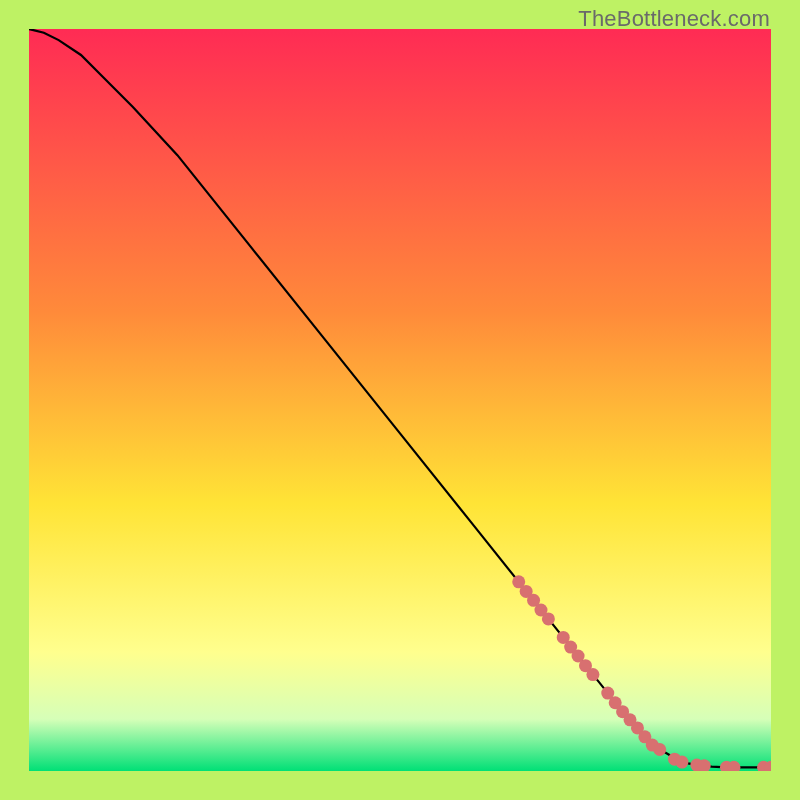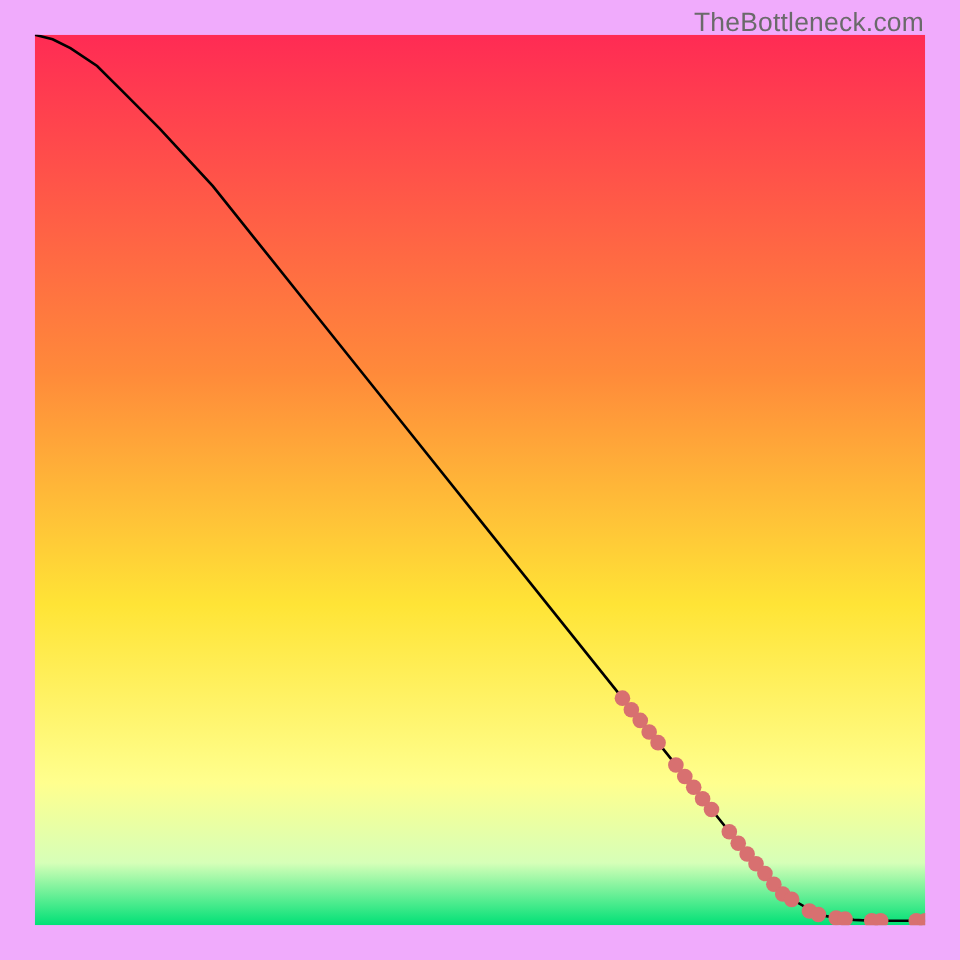--- a/index.html
+++ b/index.html
@@ -8,21 +8,21 @@
     width: 800px;
     height: 800px;
     overflow: hidden;
     background: #000;
     font-family: Arial, Helvetica, sans-serif;
   }
   .frame {
     position: relative;
     width: 800px;
     height: 800px;
-    background: #f0abfc;
+    background: #bef264;
   }
   .plot {
     position: absolute;
     left: 29px;
     top: 29px;
     width: 742px;
     height: 742px;
   }
   .watermark {
     position: absolute;

